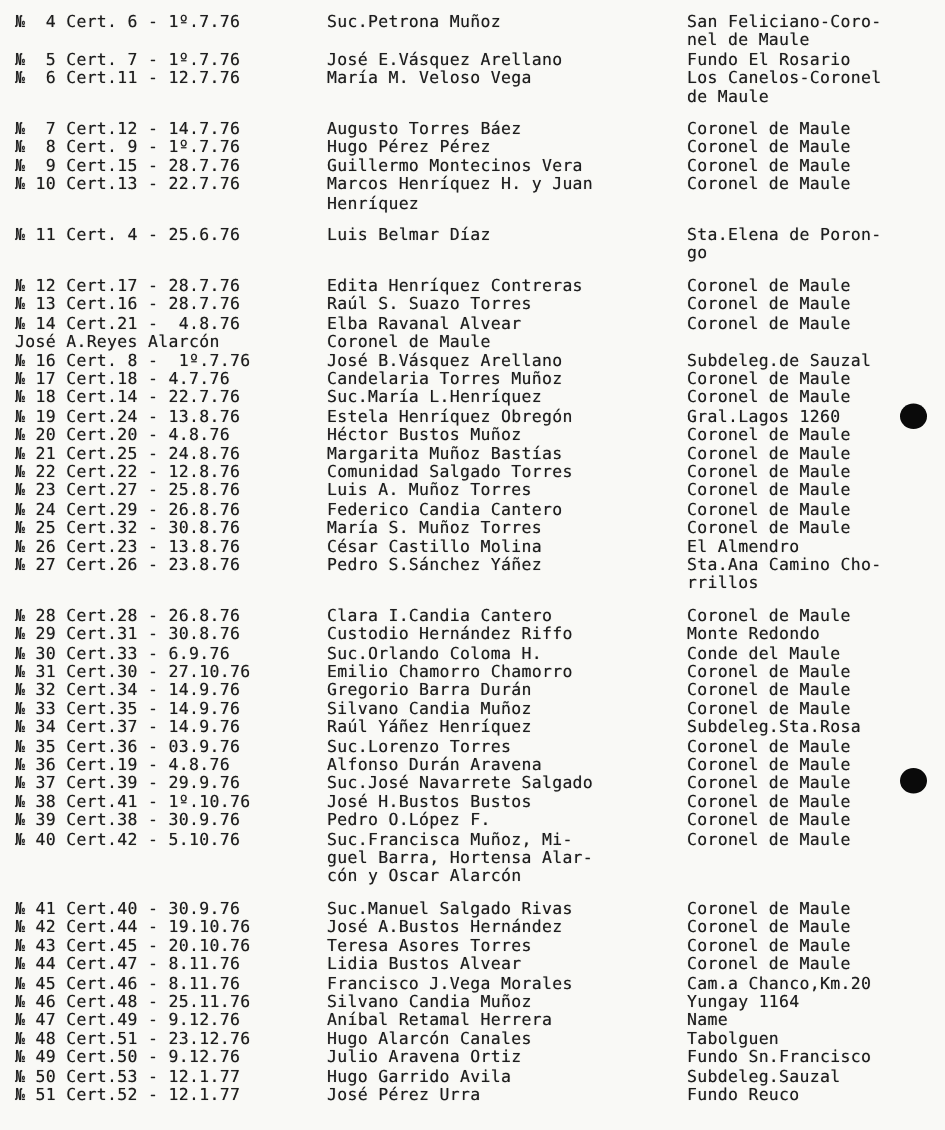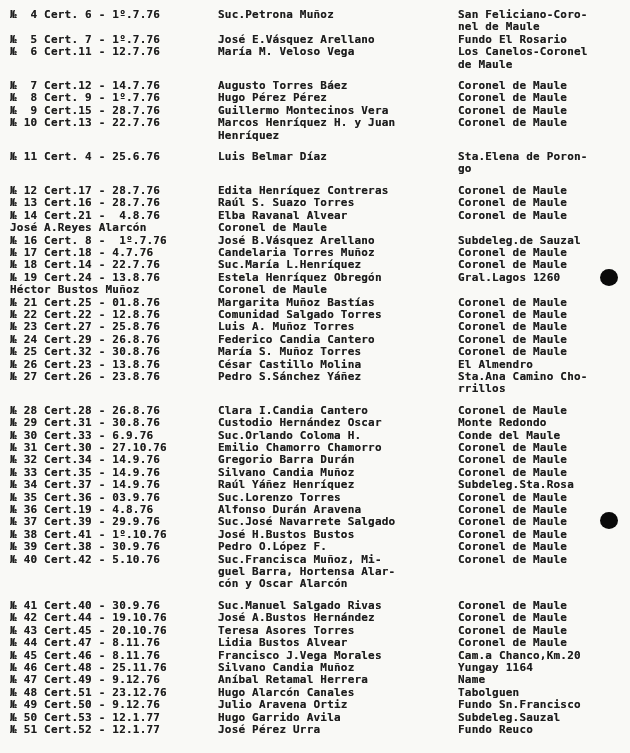--- a/index.html
+++ b/index.html
@@ -17,21 +17,20 @@
     line-height: 12.4px;
     color: #1d1d1d;
   }
   .page {
     position: absolute;
     top: 9px;
     left: 10px;
     right: 16px;
     text-shadow: 0 0 0.5px rgba(20,20,20,0.55);
     letter-spacing: 0.2px;
-    font-weight: bold;
   }
   .section {
     margin-bottom: 9px;
   }
   .row {
     display: grid;
     grid-template-columns: 208px 240px auto;
     align-items: start;
   }
   .cell-num {
@@ -139,25 +138,26 @@
     <span class="cell-num">№ 18 Cert.14 - 22.7.76</span>
     <span class="cell-name">Suc.María L.Henríquez</span>
     <span class="cell-loc">Coronel de Maule</span>
   </div>
         <div class="row">
     <span class="cell-num">№ 19 Cert.24 - 13.8.76</span>
     <span class="cell-name">Estela Henríquez Obregón</span>
     <span class="cell-loc">Gral.Lagos 1260</span>
   </div>
         <div class="row">
+    <span class="cell-num">№ 20 Cert.20 - 4.8.76</span>
     <span class="cell-name">Héctor Bustos Muñoz</span>
     <span class="cell-loc">Coronel de Maule</span>
   </div>
         <div class="row">
-    <span class="cell-num">№ 21 Cert.25 - 01.8.76</span>
+    <span class="cell-num">№ 21 Cert.25 - 24.8.76</span>
     <span class="cell-name">Margarita Muñoz Bastías</span>
     <span class="cell-loc">Coronel de Maule</span>
   </div>
         <div class="row">
     <span class="cell-num">№ 22 Cert.22 - 12.8.76</span>
     <span class="cell-name">Comunidad Salgado Torres</span>
     <span class="cell-loc">Coronel de Maule</span>
   </div>
         <div class="row">
     <span class="cell-num">№ 23 Cert.27 - 25.8.76</span>
@@ -187,21 +187,21 @@
   </div>
       </div>
       <div class="section">
         <div class="row">
     <span class="cell-num">№ 28 Cert.28 - 26.8.76</span>
     <span class="cell-name">Clara I.Candia Cantero</span>
     <span class="cell-loc">Coronel de Maule</span>
   </div>
         <div class="row">
     <span class="cell-num">№ 29 Cert.31 - 30.8.76</span>
-    <span class="cell-name">Custodio Hernández Oscar</span>
+    <span class="cell-name">Custodio Hernández Riffo</span>
     <span class="cell-loc">Monte Redondo</span>
   </div>
         <div class="row">
     <span class="cell-num">№ 30 Cert.33 - 6.9.76</span>
     <span class="cell-name">Suc.Orlando Coloma H.</span>
     <span class="cell-loc">Conde del Maule</span>
   </div>
         <div class="row">
     <span class="cell-num">№ 31 Cert.30 - 27.10.76</span>
     <span class="cell-name">Emilio Chamorro Chamorro</span>

